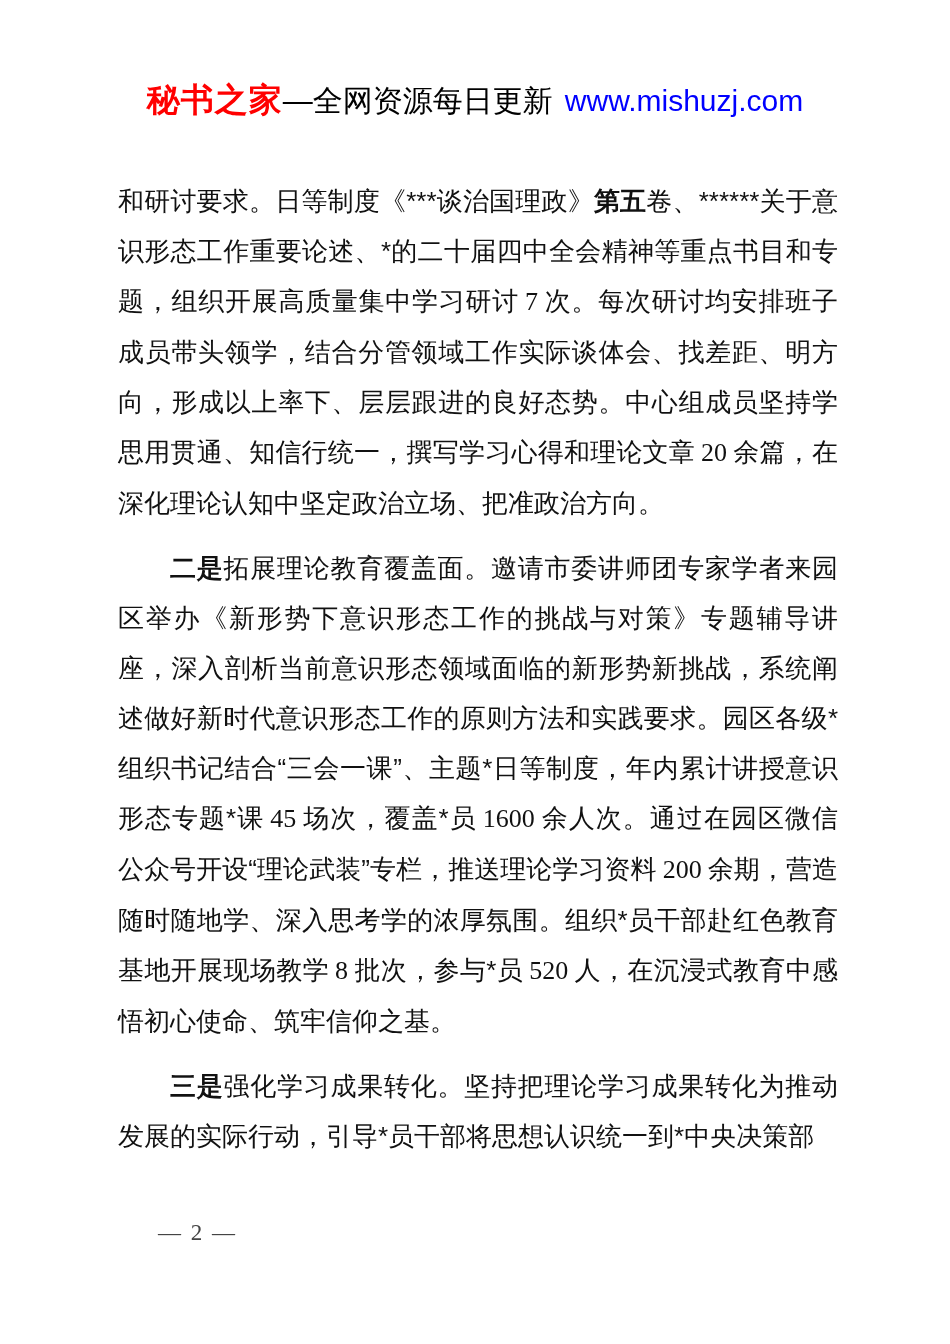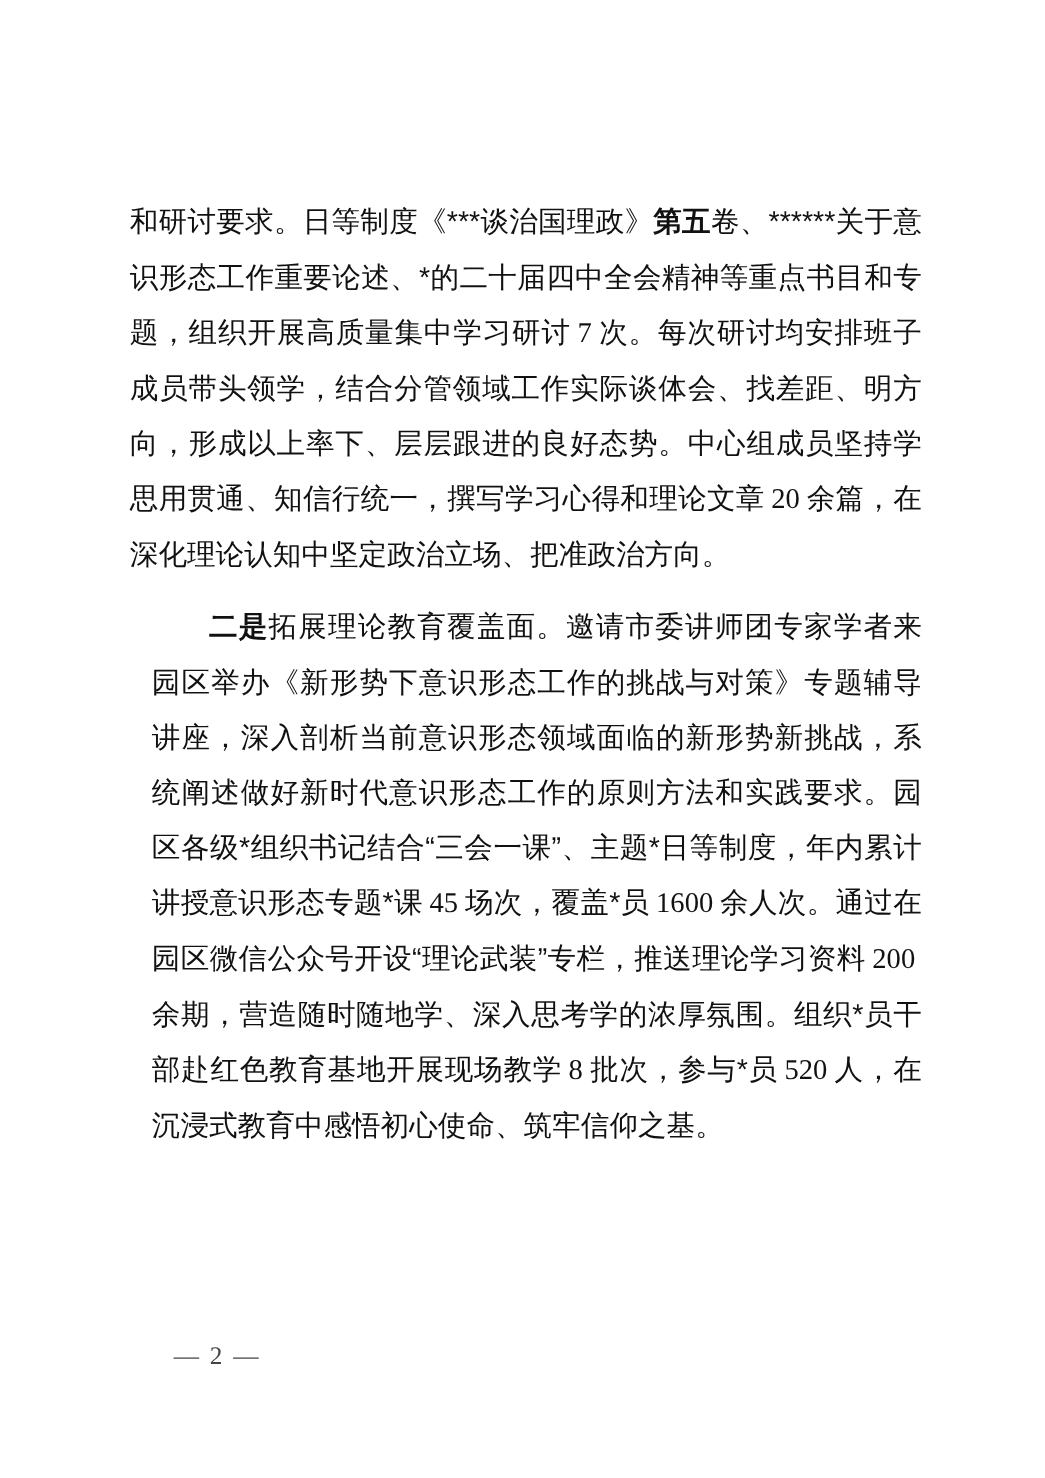--- a/index.html
+++ b/index.html
@@ -47,22 +47,22 @@
     position: absolute;
     top: 176px;
     left: 118px;
     width: 720px;
     color: #111111;
     font-size: 26px;
     line-height: 50px;
     text-align: justify;
   }
   .para { margin: 0 0 15px 0; }
-  .para.indent { text-indent: 2em; margin-left: 20px; }
-  .b { font-weight: bold; font-family: Liberation Serif, serif; }
+  .para.indent { text-indent: 2em; }
+  .b { font-weight: bold; }
   .num {
     font-family: "Liberation Serif", "DejaVu Serif", serif;
     margin: 0 6px;
   }
 
   
   .footer {
     position: absolute;
     top: 1220px;
     left: 158px;
@@ -70,23 +70,27 @@
     font-size: 23px;
     font-family: "Liberation Serif", "DejaVu Serif", serif;
     letter-spacing: 2px;
   }
 </style>
 </head>
 <body>
 
 <div class="page">
 
+  <header class="header">
+    <span class="brand" style="color: rgb(255, 0, 0);">秘书之家</span><span class="sep">—</span><span class="tagline">全网资源每日更新</span><a class="url" style="color: rgb(0, 0, 255);">www.mishuzj.com</a>
+  </header>
 
   <main class="doc-body">
       <p class="para"><span>和研讨要求。日等制度《***谈治国理政》</span><span class="b">第五</span><span>卷、******关于意识形态工作重要论述、*的二十届四中全会精神等重点书目和专题，组织开展高质量集中学习研讨</span><span class="num">7</span><span>次。每次研讨均安排班子成员带头领学，结合分管领域工作实际谈体会、找差距、明方向，形成以上率下、层层跟进的良好态势。中心组成员坚持学思用贯通、知信行统一，撰写学习心得和理论文章</span><span class="num">20</span><span>余篇，在深化理论认知中坚定政治立场、把准政治方向。</span></p>
       <p class="para indent"><span class="b">二是</span><span>拓展理论教育覆盖面。邀请市委讲师团专家学者来园区举办《新形势下意识形态工作的挑战与对策》专题辅导讲座，深入剖析当前意识形态领域面临的新形势新挑战，系统阐述做好新时代意识形态工作的原则方法和实践要求。园区各级*组织书记结合“三会一课”、主题*日等制度，年内累计讲授意识形态专题*课</span><span class="num">45</span><span>场次，覆盖*员</span><span class="num">1600</span><span>余人次。通过在园区微信公众号开设“理论武装”专栏，推送理论学习资料</span><span class="num">200</span><span>余期，营造随时随地学、深入思考学的浓厚氛围。组织*员干部赴红色教育基地开展现场教学</span><span class="num">8</span><span>批次，参与*员</span><span class="num">520</span><span>人，在沉浸式教育中感悟初心使命、筑牢信仰之基。</span></p>
+      <p class="para indent"><span class="b">三是</span><span>强化学习成果转化。坚持把理论学习成果转化为推动发展的实际行动，引导*员干部将思想认识统一到*中央决策部</span></p>
     </main>
 
   <footer class="footer">
     <span>— 2 —</span>
   </footer>
 
 </div>
 
 </body></html>

